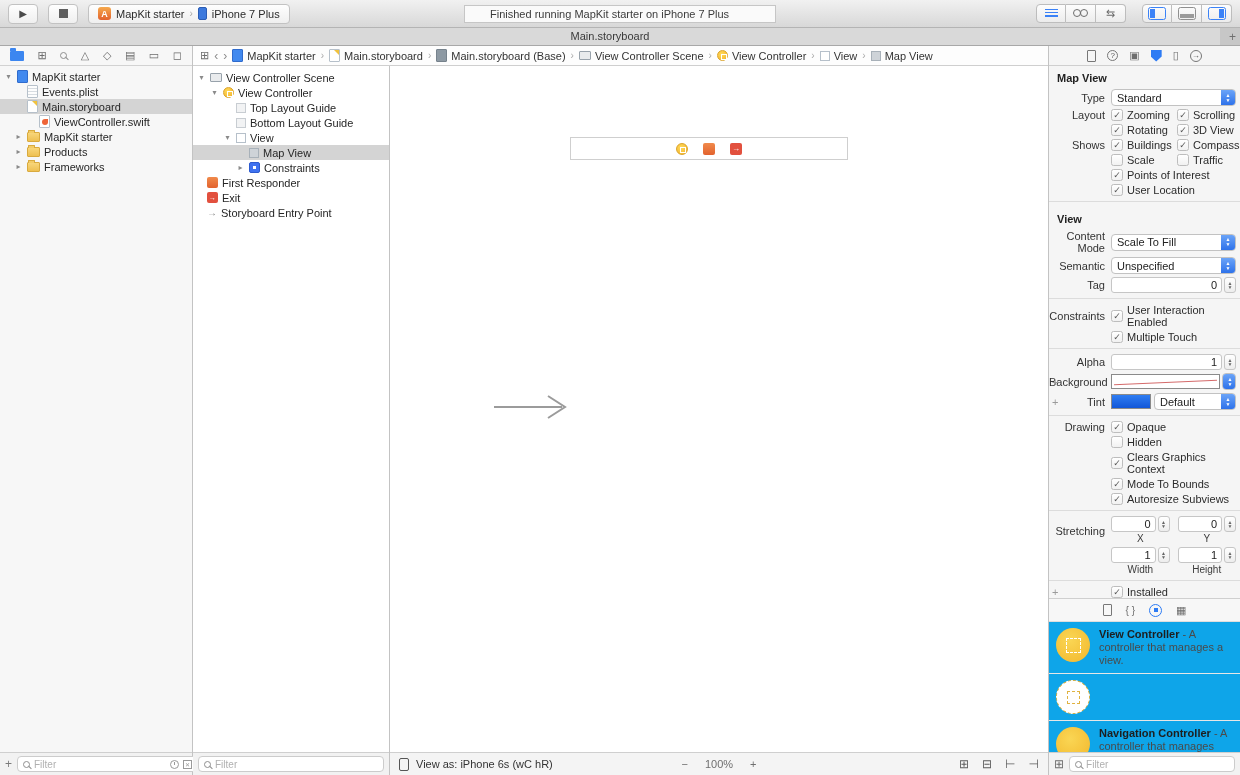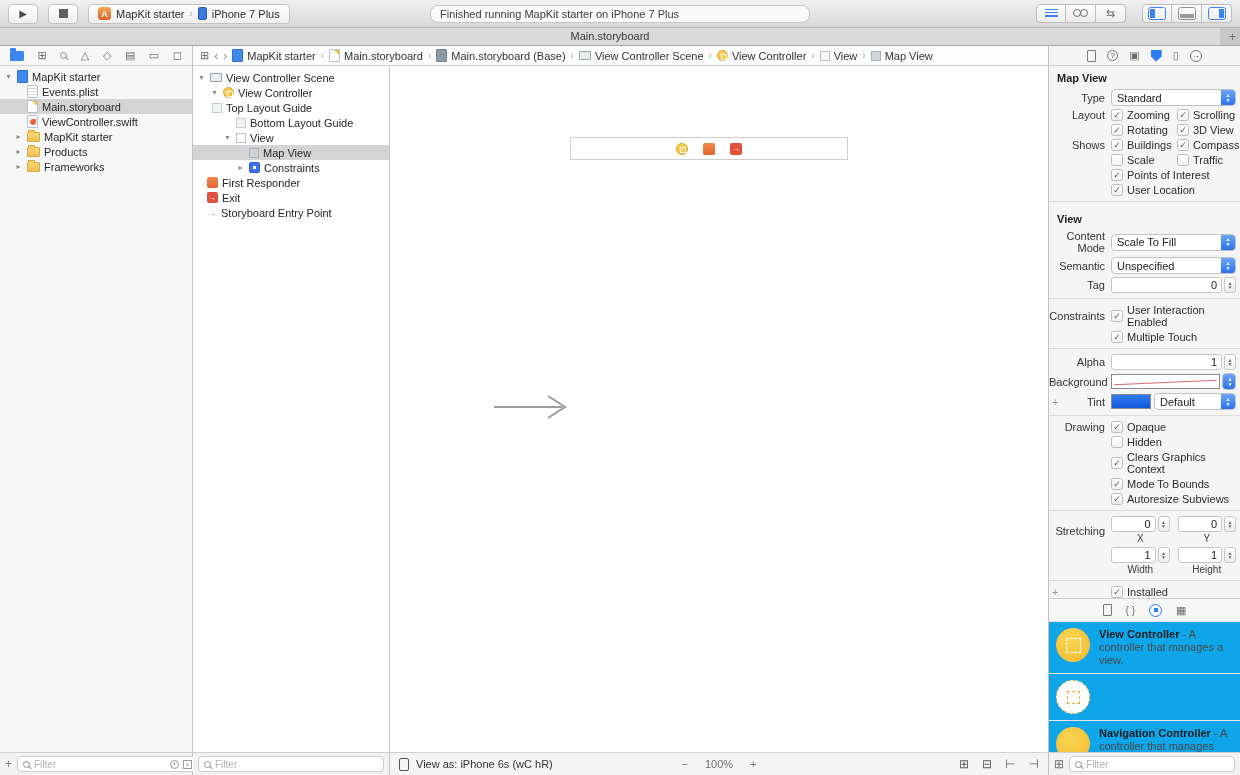--- a/index.html
+++ b/index.html
@@ -8,21 +8,21 @@
 
   
   .toolbar { position:relative; height:28px; background:linear-gradient(#f1f1f1,#d8d8d8); border-bottom:1px solid #b4b4b4; display:flex; align-items:center; padding:0 8px; }
   .tbtn { height:20px; min-width:30px; border:1px solid #c2c2c2; border-radius:4px; background:linear-gradient(#fefefe,#efefef); display:inline-flex; align-items:center; justify-content:center; margin-right:10px; color:#555; }
   .playGlyph { font-size:10px; color:#4a4a4a; }
   .stopSq { width:9px; height:9px; background:#5f5f5f; }
   .scheme { height:20px; border:1px solid #c2c2c2; border-radius:4px; background:linear-gradient(#fefefe,#efefef); display:inline-flex; align-items:center; gap:5px; padding:0 9px; }
   .appicon { width:13px; height:13px; border-radius:3px; background:linear-gradient(#f6a94c,#e2622e); color:#fff; font-size:9px; font-weight:bold; display:flex; align-items:center; justify-content:center; }
   .phoneicon { width:9px; height:13px; background:#3c79dd; border:1px solid #2b5cb4; border-radius:2px; }
   .crumbSep { color:#a9a9a9; font-size:10px; }
-  .statusPill { position:absolute; left:50%; top:5px; transform:translateX(-50%); width:380px; height:18px; border:1px solid #c6c6c6; border-radius:8px; background:#fafafa; line-height:16px; padding:0 9px; color:#3c3c3c; white-space:nowrap; overflow:hidden; }
+  .statusPill { position:absolute; left:50%; top:5px; transform:translateX(-50%); width:312px; height:18px; border:1px solid #c6c6c6; border-radius:0; background:#fafafa; line-height:16px; padding:0 25px; color:#3c3c3c; white-space:nowrap; overflow:hidden; }
   .tright { position:absolute; right:8px; top:4px; display:flex; gap:16px; }
   .seg { display:flex; }
   .sbtn { width:30px; height:19px; border:1px solid #bdbdbd; border-left:none; background:linear-gradient(#fdfdfd,#ececec); display:flex; align-items:center; justify-content:center; color:#6b6b6b; }
   .sbtn:first-child { border-left:1px solid #bdbdbd; border-radius:4px 0 0 4px; }
   .sbtn:last-child { border-radius:0 4px 4px 0; }
   .icLines { width:13px; height:9px; background:repeating-linear-gradient(to bottom,#3b82f7 0 1.3px,transparent 1.3px 3.2px); }
   .icCircs { position:relative; width:15px; height:10px; }
   .icCircs i { position:absolute; width:8px; height:8px; border:1px solid #6e6e6e; border-radius:50%; top:0; }
   .icCircs i.a { left:0; } .icCircs i.b { right:0; }
   .pbtn { width:18px; height:13px; border:1.5px solid #8f8f8f; border-radius:2.5px; position:relative; }
@@ -241,21 +241,21 @@
         <span class="lbl">MapKit starter</span>
       </div>
       <div class="trow" style="padding-left:27px">
         <span class="fi fi-plist"></span>
         <span class="lbl">Events.plist</span>
       </div>
       <div class="trow sel" style="padding-left:27px">
         <span class="fi fi-story"></span>
         <span class="lbl">Main.storyboard</span>
       </div>
-      <div class="trow" style="padding-left:27px">
+      <div class="trow" style="padding-left:39px">
         <span class="fi fi-swift"></span>
         <span class="lbl">ViewController.swift</span>
       </div>
       <div class="trow" style="padding-left:14px">
         <span class="disc">▸</span>
         <span class="folderY"></span>
         <span class="lbl">MapKit starter</span>
       </div>
       <div class="trow" style="padding-left:14px">
         <span class="disc">▸</span>
@@ -327,21 +327,21 @@
           <div class="trow" style="padding-left:4px">
             <span class="disc">▾</span>
             <span class="ic-scene"></span>
             <span class="lbl">View Controller Scene</span>
           </div>
           <div class="trow" style="padding-left:17px">
             <span class="disc">▾</span>
             <span class="ic-vc"></span>
             <span class="lbl">View Controller</span>
           </div>
-          <div class="trow" style="padding-left:19px">
+          <div class="trow" style="padding-left:43px">
             <span class="ic-guide"></span>
             <span class="lbl">Top Layout Guide</span>
           </div>
           <div class="trow" style="padding-left:43px">
             <span class="ic-guide"></span>
             <span class="lbl">Bottom Layout Guide</span>
           </div>
           <div class="trow" style="padding-left:30px">
             <span class="disc">▾</span>
             <span class="ic-view"></span>

